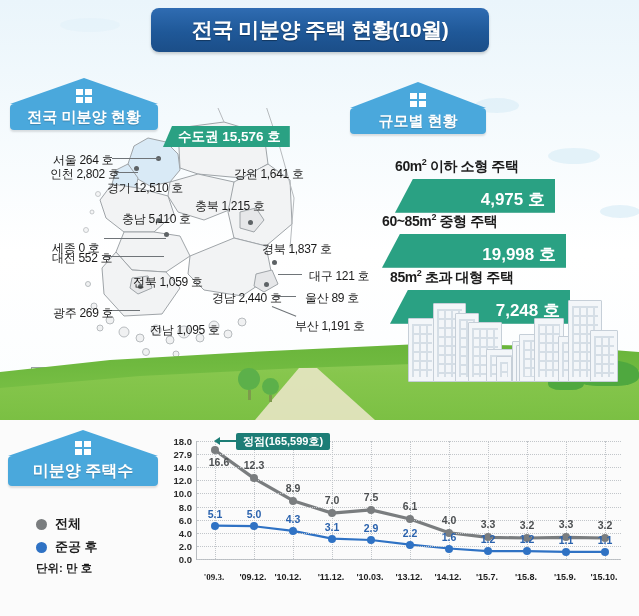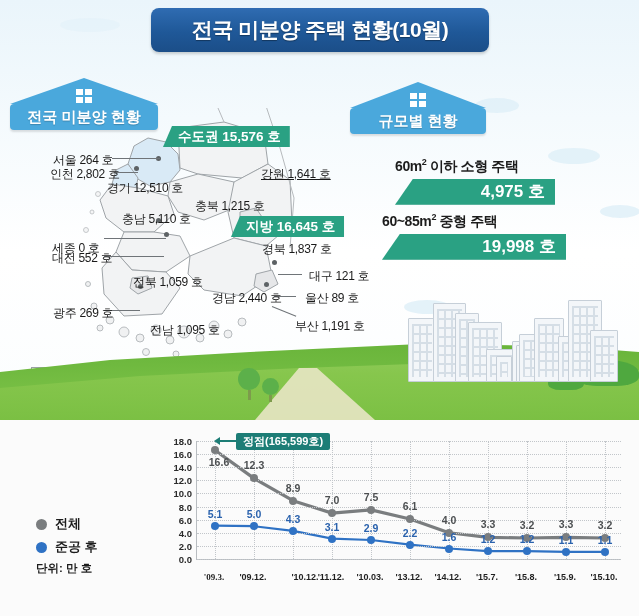--- a/index.html
+++ b/index.html
@@ -97,21 +97,21 @@
 
   
   .size-row{position:absolute;}
   .size-row .cap{
     font-size:14px;color:#1c1c1c;font-weight:bold;letter-spacing:-.4px;white-space:nowrap;
   }
   .size-row .cap sup{font-size:9px;vertical-align:super;}
   .size-row .val{
     margin-top:3px;height:26px;background:#2aa183;color:#fff;
     font-weight:bold;font-size:17px;display:flex;align-items:center;
-    justify-content:flex-end;padding:0 10px 0 26px;
+    justify-content:flex-end;padding:8px 10px 0 26px;
     clip-path:polygon(18px 0,100% 0,100% 100%,0 100%);
     box-shadow:0 1px 2px rgba(0,0,0,.12);
   }
   #size-1{left:395px;top:157px;width:160px;}
   #size-2{left:382px;top:212px;width:184px;}
   #size-3{left:390px;top:268px;width:180px;}
 
   
   .ground{
     position:absolute;left:0;top:330px;width:639px;height:90px;
@@ -304,28 +304,25 @@
   <div class="leader" style="left:104px;top:238px;width:62px;"></div>
   <div class="leader" style="left:104px;top:256px;width:60px;"></div>
   <div class="leader" style="left:104px;top:310px;width:36px;"></div>
   <div class="leader" style="left:278px;top:274px;width:24px;"></div>
   <div class="leader" style="left:274px;top:296px;width:22px;"></div>
   <div class="leader" style="left:272px;top:306px;width:26px;height:1px;transform:rotate(22deg);transform-origin:left center;"></div>
 
   <div class="ribbon" id="rib-capital">
     <span>수도권 15,576 호</span>
   </div>
-  <div class="ribbon" id="rib-local">
-    <span>지방 16,645 호</span>
-  </div>
 
   <div class="lbl" style="left:44px;top:152px;">서울 264 호</div>
   <div class="lbl" style="left:41px;top:166px;">인천 2,802 호</div>
   <div class="lbl" style="left:98px;top:180px;">경기 12,510 호</div>
-  <div class="lbl" style="left:252px;top:166px;text-decoration:underline;">강원 1,641 호</div>
+  <div class="lbl" style="left:225px;top:166px;">강원 1,641 호</div>
   <div class="lbl" style="left:186px;top:198px;">충북 1,215 호</div>
   <div class="lbl" style="left:113px;top:211px;">충남 5,110 호</div>
   <div class="lbl" style="left:43px;top:240px;">세종  0 호</div>
   <div class="lbl" style="left:43px;top:250px;">대전 552 호</div>
   <div class="lbl" style="left:253px;top:241px;">경북 1,837 호</div>
   <div class="lbl" style="left:300px;top:268px;">대구  121 호</div>
   <div class="lbl" style="left:124px;top:274px;">전북 1,059 호</div>
   <div class="lbl" style="left:203px;top:290px;">경남 2,440 호</div>
   <div class="lbl" style="left:296px;top:290px;">울산 89 호</div>
   <div class="lbl" style="left:44px;top:305px;">광주 269 호</div>
@@ -342,20 +339,24 @@
     </div>
     <div class="val">4,975 호</div>
   </div>
   <div class="size-row" id="size-2">
     <div class="cap">
       <span>60~85m</span><sup>2</sup><span> 중형 주택</span>
     </div>
     <div class="val">19,998 호</div>
   </div>
   <div class="size-row" id="size-3">
+    <div class="cap">
+      <span>85m</span><sup>2</sup><span> 초과 대형 주택</span>
+    </div>
+    <div class="val">7,248 호</div>
   </div>
 
   <div class="ground"></div>
   <div class="ground2"></div>
   <div class="path"></div>
 
   <div class="bush" style="left:575px;top:360px;width:64px;height:26px;"></div>
   <div class="bush" style="left:548px;top:372px;width:36px;height:18px;"></div>
 
   <div class="bld" style="left:408px;top:318px;width:26px;height:62px;">
@@ -402,20 +403,31 @@
     <div class="crown"></div>
       <div class="trunk"></div>
   </div>
   <div class="tree" style="left:262px;top:378px;width:17px;height:24px;">
     <div class="crown"></div>
       <div class="trunk"></div>
   </div>
 
   <div class="chart-area">
 
+    <div class="house-hdr" id="hdr-count" style="top:10px;">
+      <div class="roof">
+        <div class="winicon">
+            <i></i>
+            <i></i>
+            <i></i>
+            <i></i>
+          </div>
+      </div>
+      <div class="body">미분양 주택수</div>
+    </div>
 
     <div class="legend" style="top:95px;left:36px;position:absolute;">
       <div class="row">
         <span class="swatch" style="background:#7a7d7f;"></span>
         <span class="txt">전체</span>
       </div>
       <div class="row">
         <span class="swatch" style="background:#2f72c4;"></span>
         <span class="txt">준공 후</span>
       </div>
@@ -425,21 +437,21 @@
 
   <div class="yaxis" id="yaxis">
       <div class="ytick" style="top: 125px;">0.0</div>
       <div class="ytick" style="top: 111.889px;">2.0</div>
       <div class="ytick" style="top: 98.7778px;">4.0</div>
       <div class="ytick" style="top: 85.6667px;">6.0</div>
       <div class="ytick" style="top: 72.5556px;">8.0</div>
       <div class="ytick" style="top: 59.4444px;">10.0</div>
       <div class="ytick" style="top: 46.3333px;">12.0</div>
       <div class="ytick" style="top: 33.2222px;">14.0</div>
-      <div class="ytick" style="top: 20.1111px;">16.0</div>
+      <div class="ytick" style="top: 20.1111px;">27.9</div>
       <div class="ytick" style="top: 7px;">18.0</div>
     </div>
 
   <div class="plot" id="plot">
     <svg id="lines" width="424" height="118" style="position:absolute;left:0;top:0;overflow:visible;">
         <polyline points="18,9.177777777777777 57,37.36666666666666 96,59.65555555555555 135,72.11111111111111 174,68.83333333333333 213,78.01111111111112 252,91.77777777777777 291,96.36666666666667 330,97.02222222222223 369,96.36666666666667 408,97.02222222222223" fill="none" stroke="#7a7d7f" stroke-width="3.2" stroke-linejoin="round" stroke-linecap="round"></polyline>
         <polyline points="18,84.56666666666666 57,85.22222222222223 96,89.81111111111112 135,97.67777777777778 174,98.9888888888889 213,103.57777777777778 252,107.5111111111111 291,110.13333333333334 330,110.13333333333334 369,110.78888888888889 408,110.78888888888889" fill="none" stroke="#2f72c4" stroke-width="2.2" stroke-linejoin="round" stroke-linecap="round"></polyline>
       </svg>
   <div class="gridh" style="top: 118px;"></div>
       <div class="gridh" style="top: 104.889px;"></div>
@@ -504,21 +516,21 @@
       <div class="dlabel post" style="left: 330px; top: 98.1333px;">1.2</div>
       <div class="pt post" style="left: 369px; top: 110.789px;"></div>
       <div class="dlabel post" style="left: 369px; top: 98.7889px;">1.1</div>
       <div class="pt post" style="left: 408px; top: 110.789px;"></div>
       <div class="dlabel post" style="left: 408px; top: 98.7889px;">1.1</div>
     </div>
 
   <div class="xaxis" id="xaxis">
       <div class="xtick" style="left: 18px; top: 2px; font-family: Liberation Serif, serif;">'09.3.</div>
       <div class="xtick" style="left: 57px; top: 2px;">'09.12.</div>
-      <div class="xtick" style="left: 109px; top: 2px;">'10.12.</div>
+      <div class="xtick" style="left: 92px; top: 2px;">'10.12.</div>
       <div class="xtick" style="left: 135px; top: 2px;">'11.12.</div>
       <div class="xtick" style="left: 174px; top: 2px;">'10.03.</div>
       <div class="xtick" style="left: 213px; top: 2px;">'13.12.</div>
       <div class="xtick" style="left: 252px; top: 2px;">'14.12.</div>
       <div class="xtick" style="left: 291px; top: 2px;">'15.7.</div>
       <div class="xtick" style="left: 330px; top: 2px;">'15.8.</div>
       <div class="xtick" style="left: 369px; top: 2px;">'15.9.</div>
       <div class="xtick" style="left: 408px; top: 2px;">'15.10.</div>
     </div>
 

